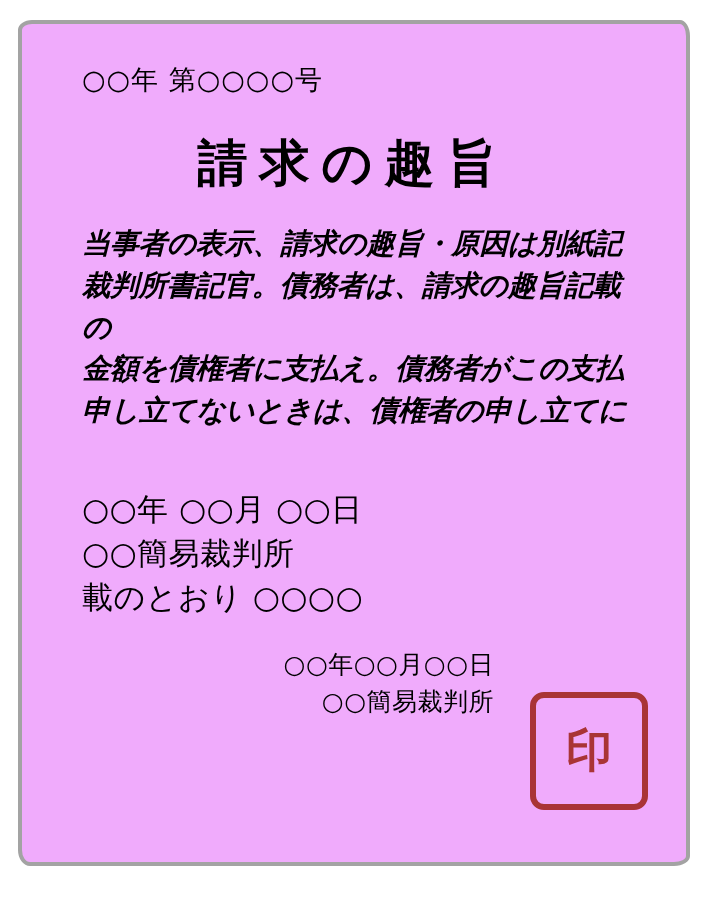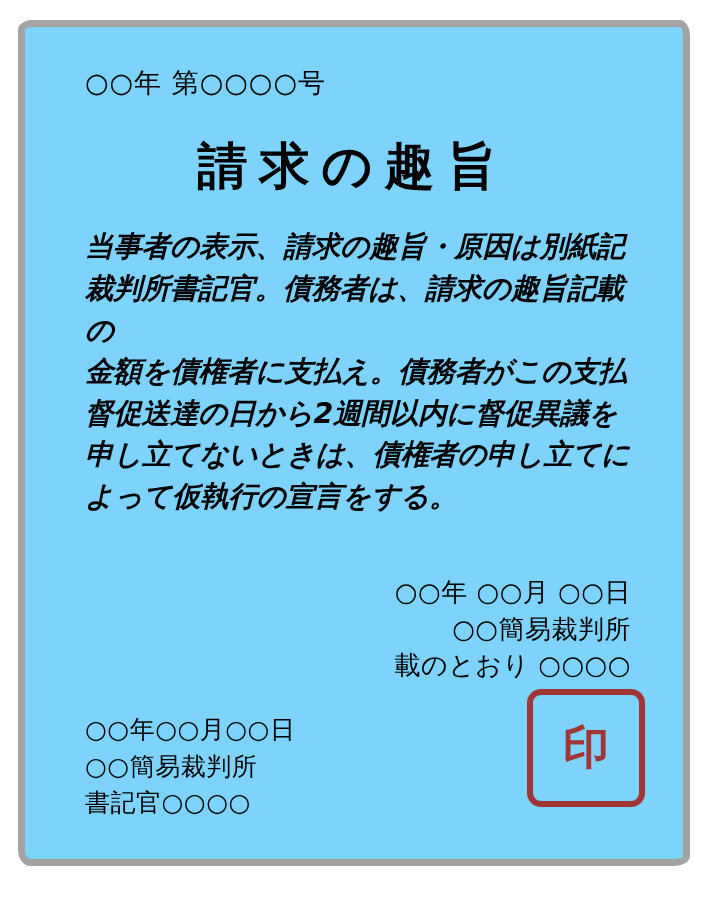--- a/index.html
+++ b/index.html
@@ -17,22 +17,22 @@
   }
 
   
   .document {
     position: absolute;
     left: 18px;
     top: 20px;
     width: 672px;
     height: 846px;
     box-sizing: border-box;
-    background: #7dd3fc;
-    border: 7px solid #a3a3a3;
+    background: #f0abfc;
+    border: 4px solid #a3a3a3;
     border-radius: 14px 10px 16px 12px / 10px 16px 10px 16px;
   }
 
   .doc-inner {
     position: absolute;
     left: 0;
     top: 0;
     right: 0;
     bottom: 0;
     padding: 40px 52px 20px 60px;
@@ -63,37 +63,37 @@
     font-weight: 600;
     width: 560px;
     font-style: italic;
   }
 
   .spacer-lg { height: 56px; }
 
   .date-line,
   .court-line,
   .clerk-line {
-    font-size: 26px;
+    font-size: 31px;
     line-height: 1.42;
     letter-spacing: 0.5px;
     white-space: nowrap;
-    text-align: right;
   }
 
   .certify-line {
     font-size: 27px;
     letter-spacing: 0.5px;
     margin-top: 30px;
     padding-left: 6px;
     white-space: nowrap;
   }
 
   .footer-block {
     margin-top: 28px;
+    text-align: right;
     padding-right: 140px;
     font-size: 25px;
     line-height: 1.45;
     letter-spacing: 0.5px;
   }
   .footer-block div { white-space: nowrap; }
 
   
   .seal {
     position: absolute;
@@ -120,34 +120,31 @@
   <div class="doc-inner">
 
     <div class="case-number">○○年 第○○○○号</div>
 
     <div class="title">請求の趣旨</div>
 
     <div class="body-text">
       <div>当事者の表示、請求の趣旨・原因は別紙記</div>
       <div>裁判所書記官。債務者は、請求の趣旨記載の</div>
       <div>金額を債権者に支払え。債務者がこの支払</div>
-      <div>督促送達の日から2週間以内に督促異議を</div>
       <div>申し立てないときは、債権者の申し立てに</div>
-      <div>よって仮執行の宣言をする。</div>
     </div>
 
     <div class="spacer-lg"></div>
 
     <div class="date-line">○○年 ○○月 ○○日</div>
     <div class="court-line">○○簡易裁判所</div>
     <div class="clerk-line">載のとおり ○○○○</div>
 
 
     <div class="footer-block">
       <div>○○年○○月○○日</div>
       <div>○○簡易裁判所</div>
-      <div>書記官○○○○</div>
     </div>
 
   </div>
 
   <div class="seal" style="border-color: rgb(163, 42, 38); color: rgb(163, 42, 38);">印</div>
 </div>
 
 </body></html>

